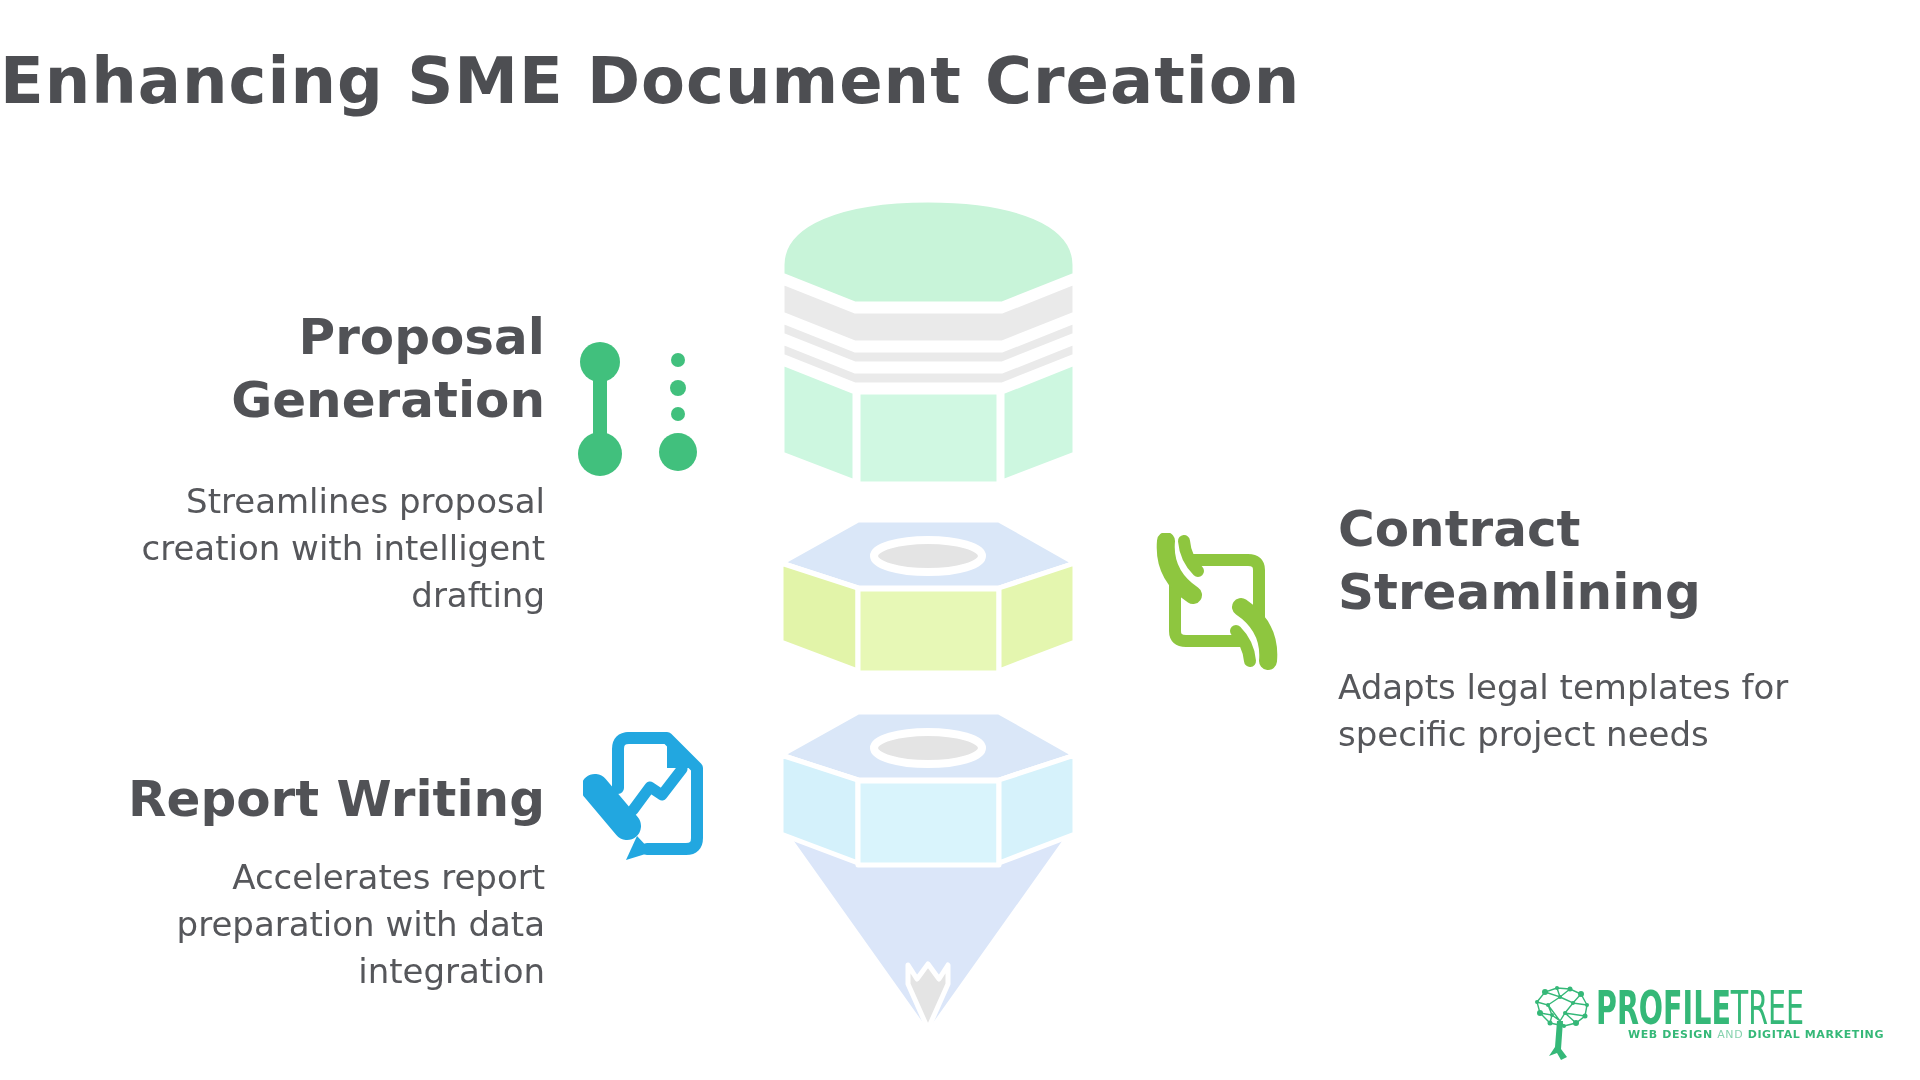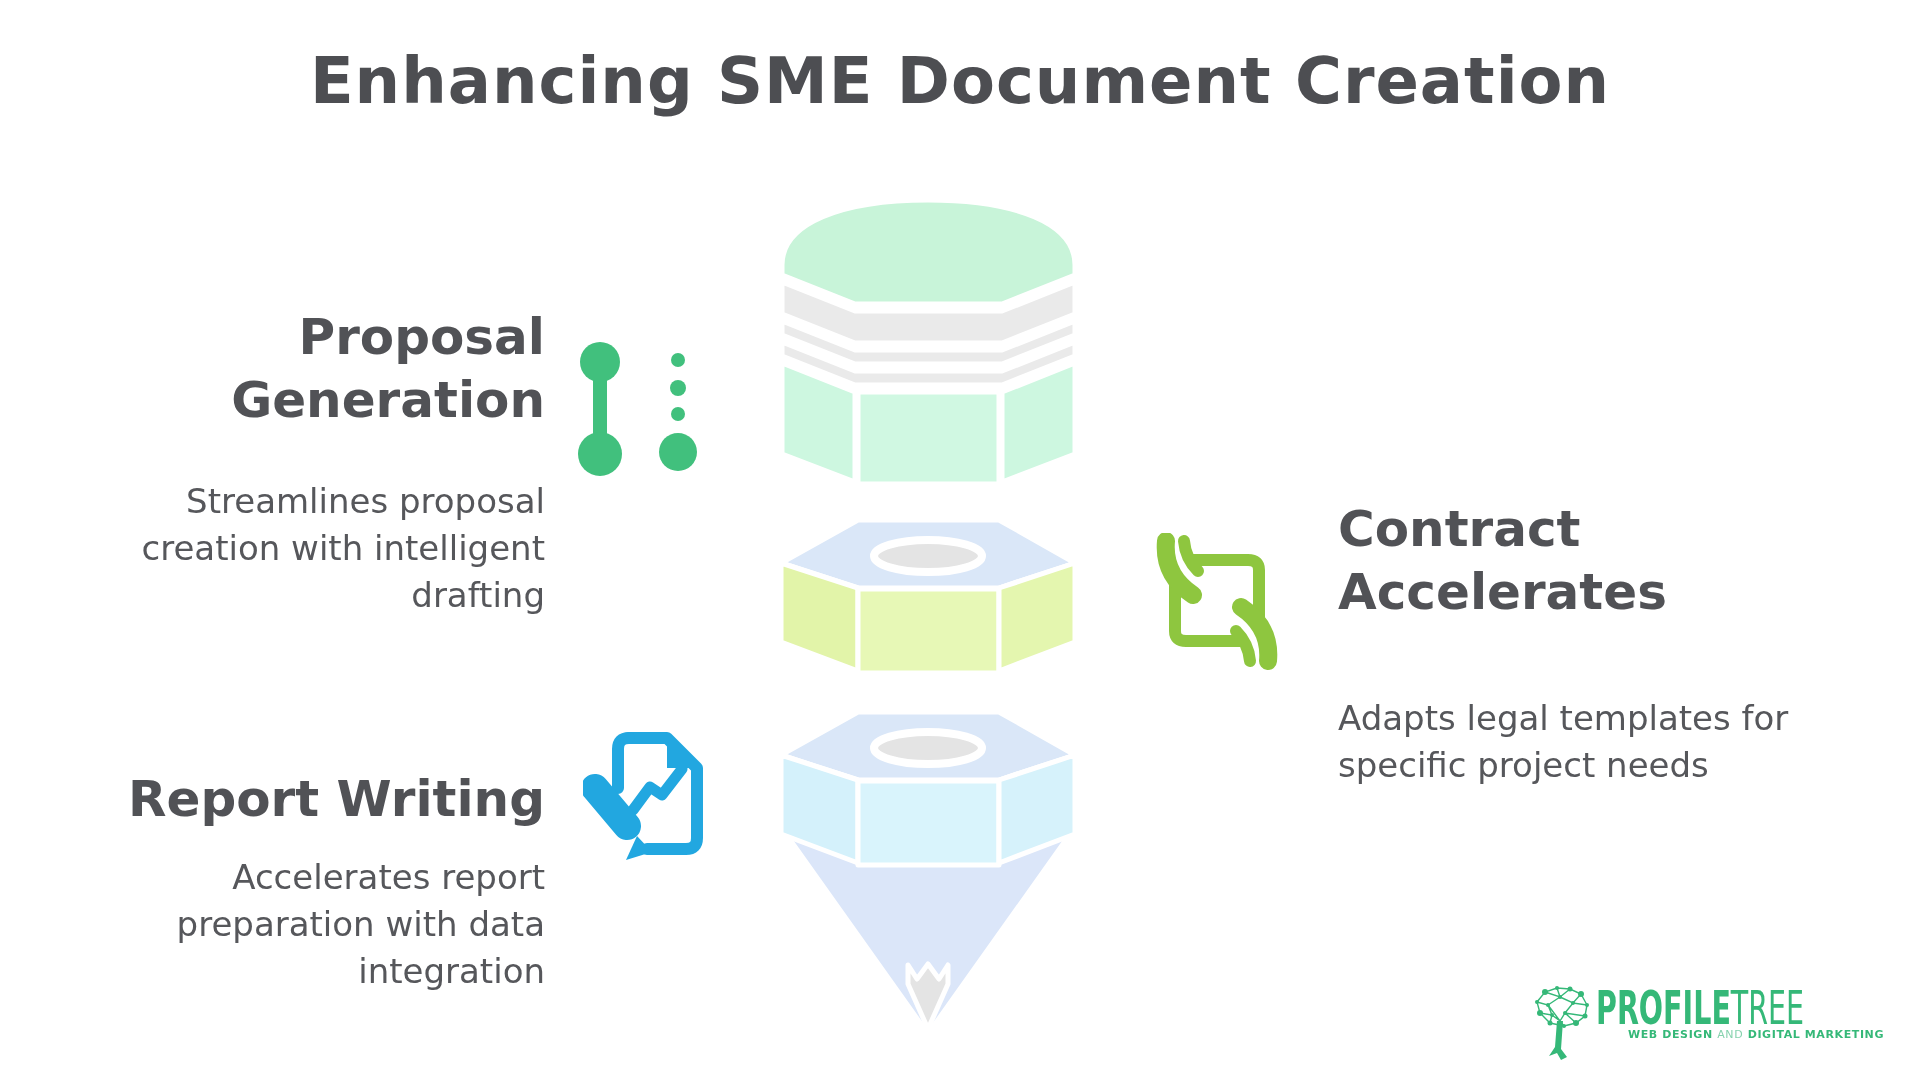--- a/index.html
+++ b/index.html
@@ -6,21 +6,21 @@
   #canvas{
     position:relative;
     width:1920px;height:1080px;
     background:#ffffff;
     overflow:hidden;
     font-family:"DejaVu Sans","Liberation Sans",sans-serif;
   }
   .abs{position:absolute;}
   .title{
     left:0;right:0;top:44px;
-    text-align:center;
+    text-align:left;
     font-size:64px;font-weight:700;
     color:#4d4e52;
     letter-spacing:1px;
   }
   .heading{
     font-size:50px;font-weight:700;
     color:#515256;
     line-height:1.26;
     white-space:pre-line;
   }
@@ -71,22 +71,22 @@
       <rect x="15" y="21" width="14" height="90"></rect>
       <circle cx="22" cy="113" r="22"></circle>
       <circle cx="100" cy="19" r="7"></circle>
       <circle cx="100" cy="47" r="8"></circle>
       <circle cx="100" cy="73" r="7"></circle>
       <circle cx="100" cy="111" r="19"></circle>
     </g>
   </svg>
 
   <div class="abs heading left-align" style="left:1338px;top:498px;width:560px;">Contract
-Accelerates</div>
-  <div class="abs desc left-align" style="left:1338px;top:664px;width:560px;margin-top:31px;">Adapts legal templates for
+Streamlining</div>
+  <div class="abs desc left-align" style="left:1338px;top:664px;width:560px;">Adapts legal templates for
 specific project needs</div>
   <svg class="abs" style="left:1146px;top:533px;" width="142" height="138" viewBox="0 0 142 138">
     <g stroke="#8ec63f" fill="none" stroke-linecap="round" stroke-linejoin="round">
       <path d="M46,27 H102 Q113,27 113,37 V86" stroke-width="12"></path>
       <path d="M96,108 H40 Q29,108 29,98 V48" stroke-width="12"></path>
       <path d="M20,8 C18,30 26,48 47,62" stroke-width="18"></path>
       <path d="M52,38 C44,30 39,20 38,8" stroke-width="12"></path>
       <path d="M122,128 C124,106 116,88 95,74" stroke-width="18"></path>
       <path d="M90,98 C98,106 103,116 104,128" stroke-width="12"></path>
     </g>

